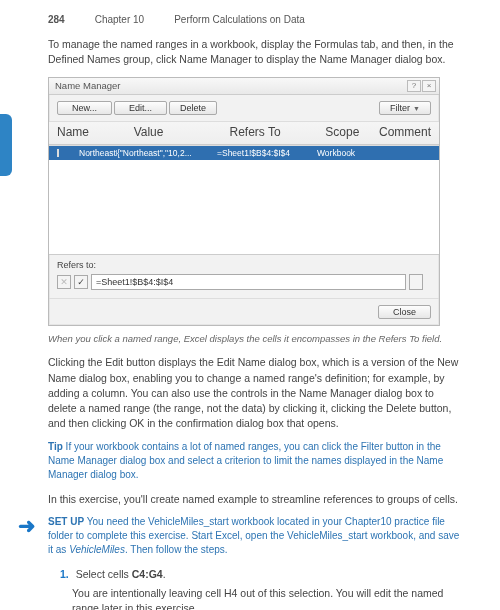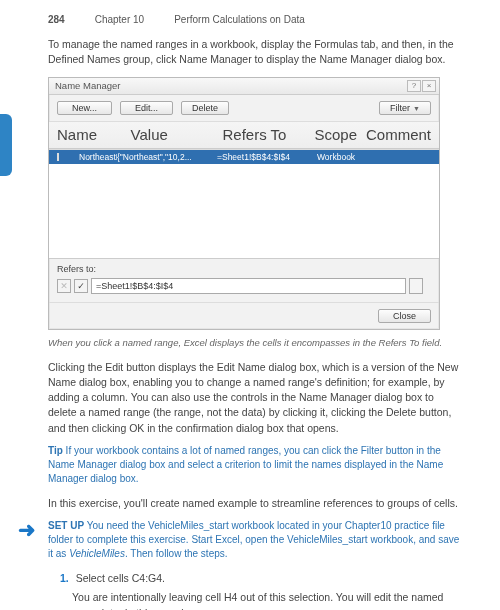--- a/index.html
+++ b/index.html
@@ -51,41 +51,41 @@
       padding: 1px 3px 1px 6px;
       background: linear-gradient(#f8f8f8,#e9e9e9);
       border-bottom: 1px solid #ccc;
       font-size: 9.5px;
       color: #555;
     }
     .dlg-titlebar .wbtns { display: flex; gap: 1px; }
     .wbtn { width: 14px; height: 12px; border: 1px solid #bbb; background: #f4f4f4; font-size: 8px; line-height: 10px; text-align: center; color: #777; }
     .dlg-toolbar {
       display: flex;
-      gap: 8px;
+      gap: 2px;
       padding: 6px 8px;
       align-items: flex-end;
       border-bottom: 1px solid #ddd;
     }
     .btn {
       border: 1px solid #aaa;
       background: linear-gradient(#fdfdfd,#e7e7e7);
       padding: 1px 10px;
       font-size: 9px;
       border-radius: 2px;
       color: #333;
     }
     .btn-wide { padding: 1px 14px; }
     .toolbar-spacer { flex: 1; }
     .btn-filter { display: flex; align-items: center; gap: 3px; }
     .dropdown-arrow { font-size: 7px; color: #666; }
     .listhdr {
       display: flex;
       padding: 2px 8px;
-      font-size: 15px;
+      font-size: 12px;
       color: #444;
       background: linear-gradient(#f5f5f5,#eee);
       border-bottom: 1px solid #ccc;
     }
     .col-name { width: 80px; }
     .col-value { width: 100px; }
     .col-refers { width: 100px; }
     .col-scope { width: 56px; }
     .col-comment { flex: 1; }
     .listbox {
@@ -165,21 +165,21 @@
       font-size: 21px;
       font-weight: 900;
       line-height: 1;
     }
     .setup-text { font-size: 10px; color: #2d74b3; line-height: 1.4; }
     .setup-label { font-weight: 700; }
     .ital { font-style: italic; }
     .ol-step { padding-left: 12px; font-size: 10.5px; color: #444; margin-bottom: 4px; }
     .num { color: #1a77c7; font-weight: 700; margin-right: 4px; }
     .step-sub { padding-left: 24px; font-size: 10.5px; color: #444; line-height: 1.45; }
-    b.k { font-weight: 400; text-align: right; }
+    b.k { font-weight: 700; text-align: right; }
   </style>
 </head>
 <body>
 
 <div class="page-header">
   <span class="page-num">284</span>
   <span>Chapter 10</span>
   <span>Perform Calculations on Data</span>
 </div>
 

